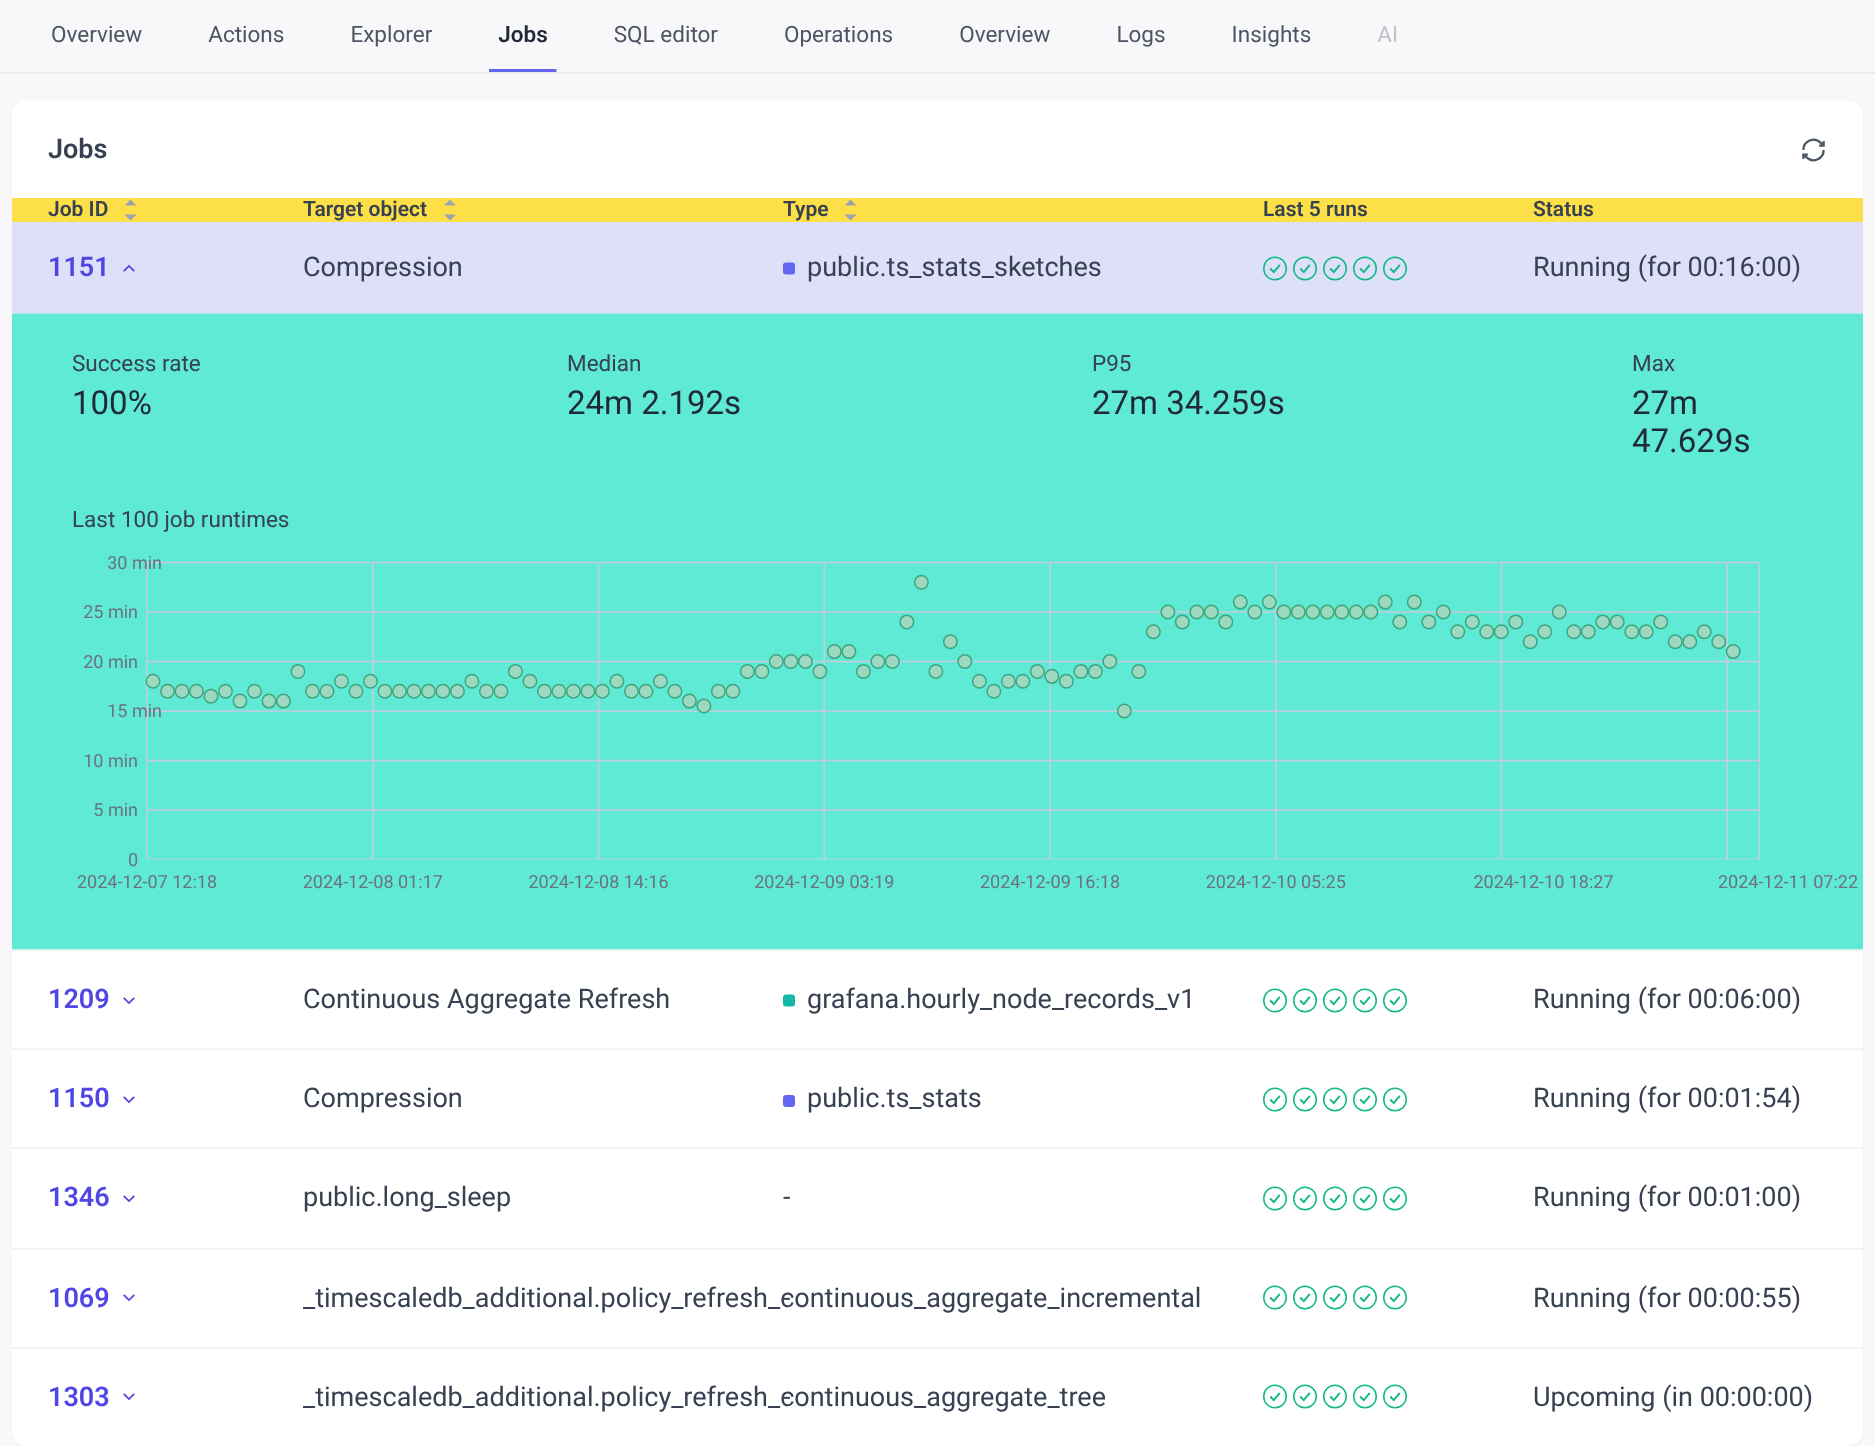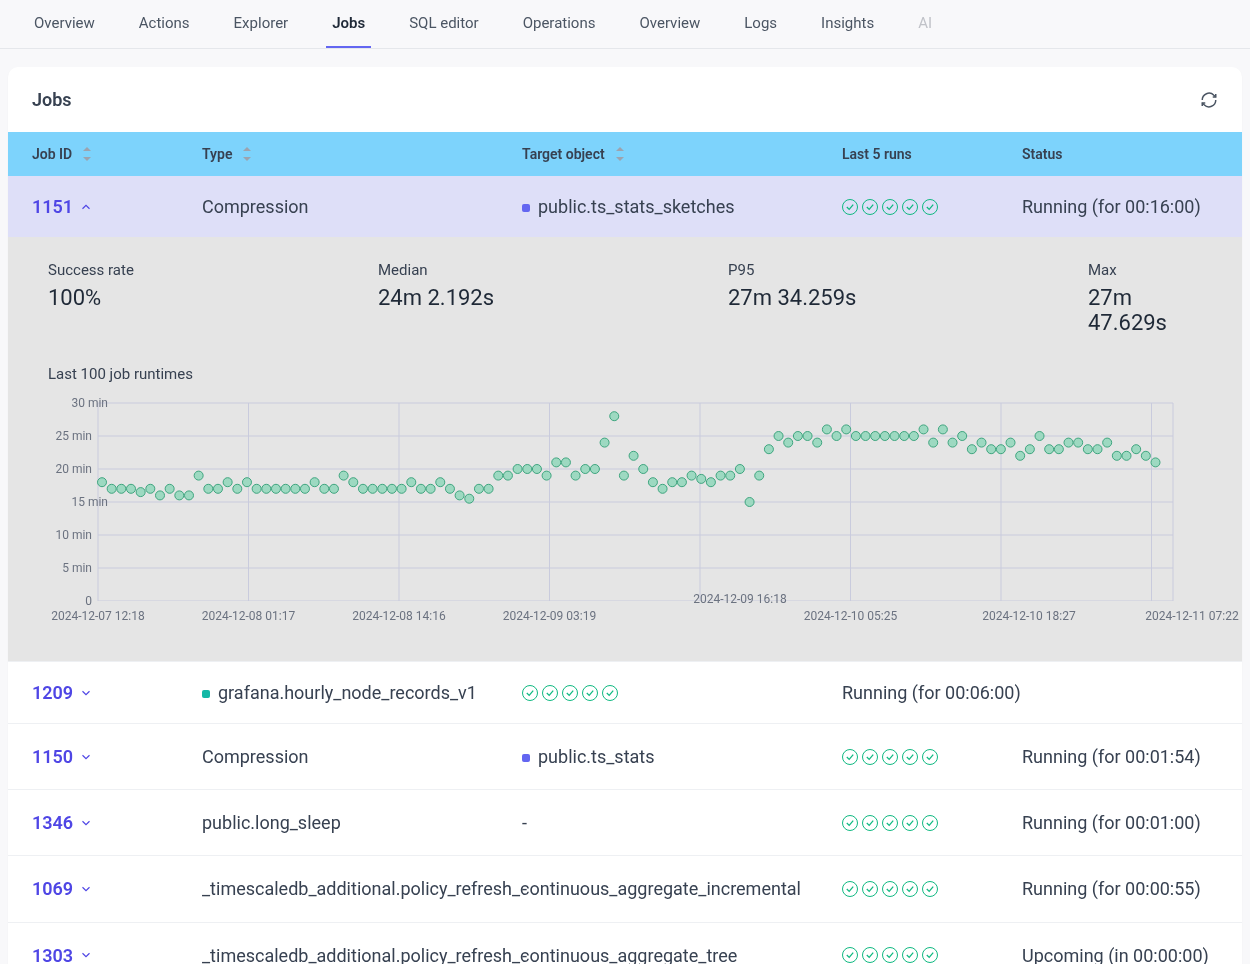--- a/index.html
+++ b/index.html
@@ -51,22 +51,22 @@
 }
 .refresh-icon {
   width: 18px; height: 18px;
   cursor: pointer;
   color: #4b5563;
 }
 
 .table-header {
   display: grid;
   grid-template-columns: 170px 320px 320px 180px 1fr;
-  padding: 14px 24px;
-  background: #7dd3fc;
+  padding: 0 24px;
+  background: #fde047;
   font-weight: 600;
   color: #374151;
   font-size: 14px;
 }
 .th { display: flex; align-items: center; gap: 10px; }
 .sort-icon {
   width: 10px; height: 14px;
   color: #9ca3af;
 }
 
@@ -110,21 +110,21 @@
   border: 1.5px solid #10b981;
   border-radius: 50%;
   display: inline-flex;
   align-items: center;
   justify-content: center;
   color: #10b981;
 }
 .run-ok svg { width: 8px; height: 8px; }
 
 .detail {
-  background: #e5e5e5;
+  background: #5eead4;
   padding: 24px 40px 30px 40px;
 }
 .stats {
   display: grid;
   grid-template-columns: 330px 350px 360px 1fr;
   margin-bottom: 30px;
 }
 .stat-label { color: #374151; font-size: 15px; margin-bottom: 6px; }
 .stat-value { font-size: 22px; color: #1f2937; font-weight: 400; }
 
@@ -178,27 +178,27 @@
   </div>
 
   <div class="table-header">
     <div class="th">
       <span>Job ID</span>
       <svg class="sort-icon" viewBox="0 0 10 14">
           <path d="M5 0 L9 4 L1 4 Z M5 14 L1 10 L9 10 Z" fill="currentColor"></path>
         </svg>
     </div>
     <div class="th">
-      <span>Type</span>
+      <span>Target object</span>
       <svg class="sort-icon" viewBox="0 0 10 14">
           <path d="M5 0 L9 4 L1 4 Z M5 14 L1 10 L9 10 Z" fill="currentColor"></path>
         </svg>
     </div>
     <div class="th">
-      <span>Target object</span>
+      <span>Type</span>
       <svg class="sort-icon" viewBox="0 0 10 14">
           <path d="M5 0 L9 4 L1 4 Z M5 14 L1 10 L9 10 Z" fill="currentColor"></path>
         </svg>
     </div>
     <div class="th">
       <span>Last 5 runs</span>
     </div>
     <div class="th">
       <span>Status</span>
     </div>
@@ -271,21 +271,21 @@
         <div class="ylabel" style="left: 0px; top: 160px;">5 min</div>
         <div class="ylabel" style="left: 0px; top: 127px;">10 min</div>
         <div class="ylabel" style="left: 16px; top: 94px;">15 min</div>
         <div class="ylabel" style="left: 0px; top: 61px; text-align: right;">20 min</div>
         <div class="ylabel" style="left: 0px; top: 28px;">25 min</div>
         <div class="ylabel" style="left: 16px; top: -5px;">30 min</div>
         <div class="xlabel" style="left: 50px; top: 208px;">2024-12-07 12:18</div>
         <div class="xlabel" style="left: 200.5px; top: 208px;">2024-12-08 01:17</div>
         <div class="xlabel" style="left: 351px; top: 208px;">2024-12-08 14:16</div>
         <div class="xlabel" style="left: 501.5px; top: 208px;">2024-12-09 03:19</div>
-        <div class="xlabel" style="left: 652px; top: 191px; margin-left: 40px;">2024-12-09 16:18</div>
+        <div class="xlabel" style="left: 652px; top: 208px;">2024-12-09 16:18</div>
         <div class="xlabel" style="left: 802.5px; top: 208px;">2024-12-10 05:25</div>
         <div class="xlabel" style="left: 953px; top: 208px; margin-left: 28px;">2024-12-10 18:27</div>
         <div class="xlabel" style="left: 1144px; top: 208px;">2024-12-11 07:22</div>
         <svg width="1130" height="200" class="chart">
           <line x1="50" x2="1125" y1="200" y2="200" stroke="#c9cbdd" stroke-width="1"></line>
           <line x1="50" x2="1125" y1="167" y2="167" stroke="#c9cbdd" stroke-width="1"></line>
           <line x1="50" x2="1125" y1="134" y2="134" stroke="#c9cbdd" stroke-width="1"></line>
           <line x1="50" x2="1125" y1="101" y2="101" stroke="#c9cbdd" stroke-width="1"></line>
           <line x1="50" x2="1125" y1="68" y2="68" stroke="#c9cbdd" stroke-width="1"></line>
           <line x1="50" x2="1125" y1="35" y2="35" stroke="#c9cbdd" stroke-width="1"></line>
@@ -414,20 +414,21 @@
   </div>
 
   <div id="rows-container">
       <div class="row">
     <div class="jobid">
       <span>1209</span>
       <svg class="chevron" viewBox="0 0 24 24" fill="none" stroke="currentColor" stroke-width="2">
             <polyline points="6 9 12 15 18 9"></polyline>
           </svg>
     </div>
+    <div class="type-text wrap-text">Continuous Aggregate Refresh</div>
     <div><span class="target-dot" style="background:#14b8a6"></span><span>grafana.hourly_node_records_v1</span></div>
     <div class="runs">
           <span class="run-ok">
             <svg viewBox="0 0 10 10">
               <path d="M1 5 L4 8 L9 2" fill="none" stroke="currentColor" stroke-width="1.6"></path>
             </svg>
           </span>
           <span class="run-ok">
             <svg viewBox="0 0 10 10">
               <path d="M1 5 L4 8 L9 2" fill="none" stroke="currentColor" stroke-width="1.6"></path>

